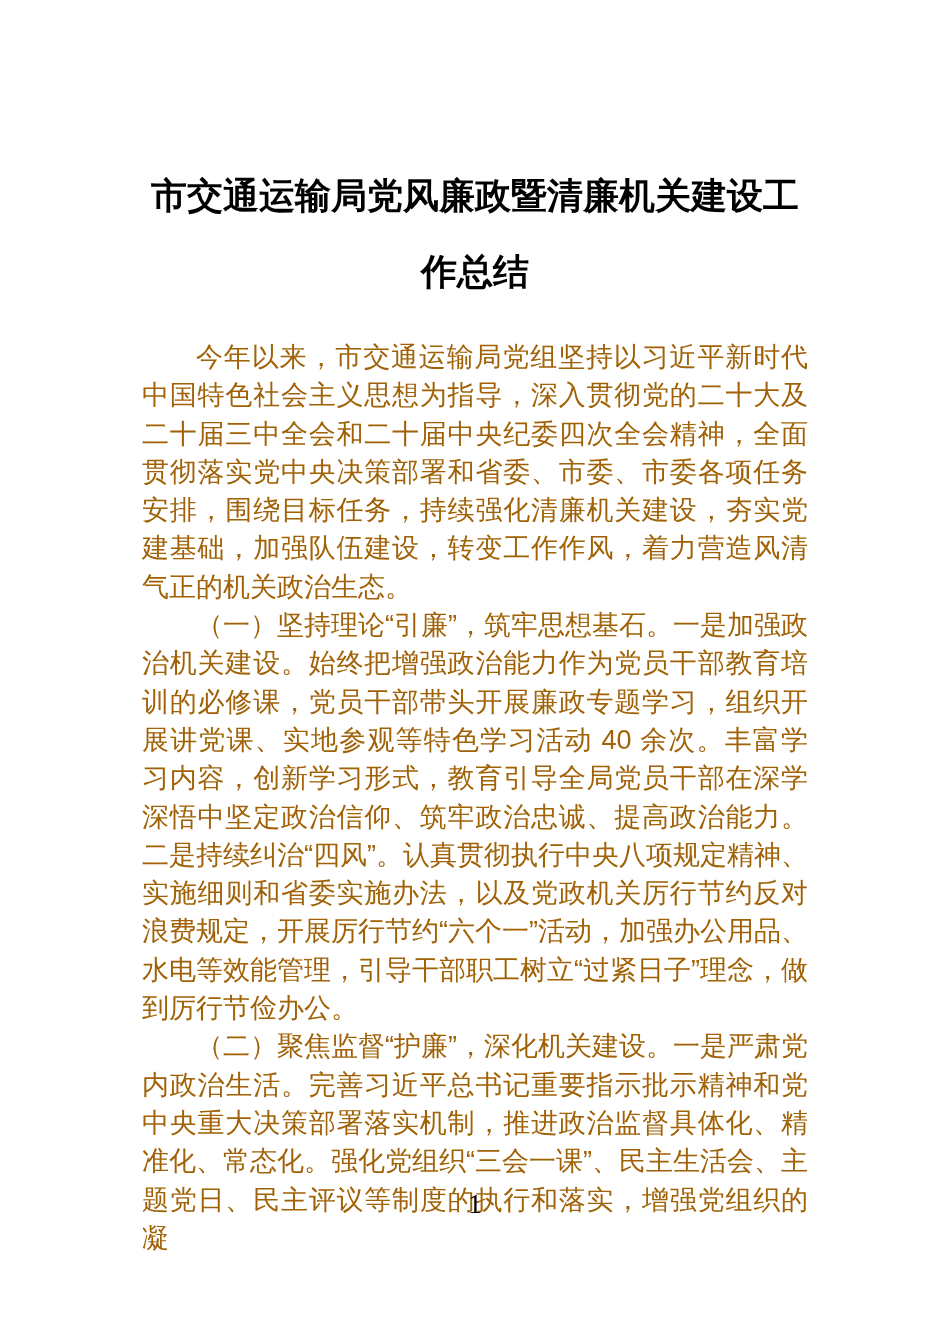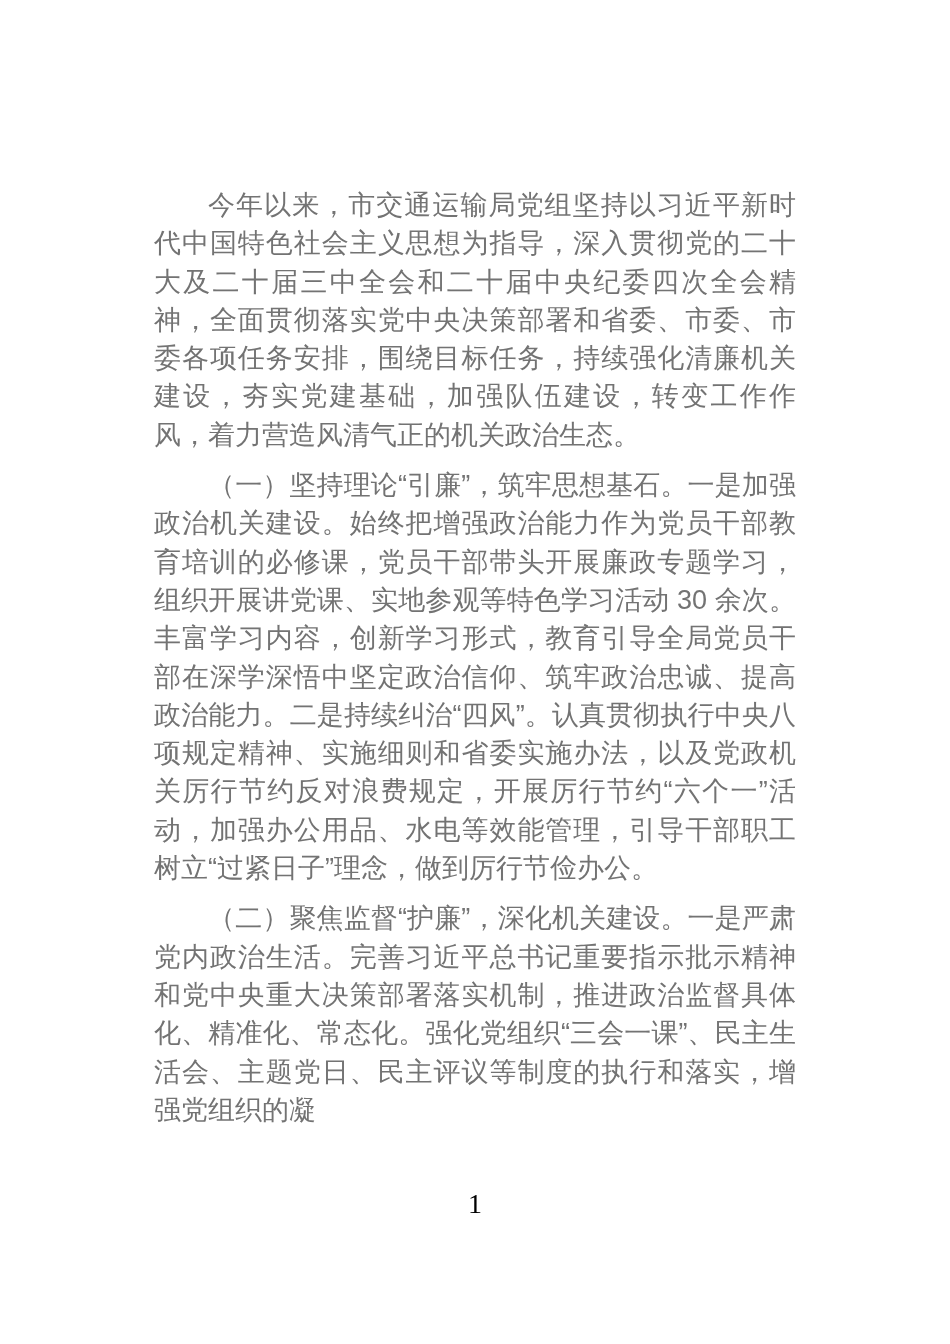--- a/index.html
+++ b/index.html
@@ -26,44 +26,45 @@
     font-size: 36px;
     font-weight: bold;
     line-height: 76px;
     text-align: center;
     color: #000000;
   }
   .doc-body {
     margin-top: 28px;
   }
   .para {
-    margin: 12px;
+    margin: 0;
     font-size: 27px;
     line-height: 38.3px;
     text-align: justify;
     text-indent: 2em;
-    color: #737373;
+    color: #a16207;
     word-break: break-all;
   }
   .page-number {
     position: absolute;
     top: 1188px;
     left: 0;
     width: 100%;
     text-align: center;
     font-family: "Liberation Serif", serif;
     font-size: 28px;
     color: #000000;
   }
 </style>
 </head>
 <body>
 
 <div class="page">
   <div class="doc-content">
+    <div class="doc-title">市交通运输局党风廉政暨清廉机关建设工作总结</div>
     <div class="doc-body">
       <p class="para">今年以来，市交通运输局党组坚持以习近平新时代中国特色社会主义思想为指导，深入贯彻党的二十大及二十届三中全会和二十届中央纪委四次全会精神，全面贯彻落实党中央决策部署和省委、市委、市委各项任务安排，围绕目标任务，持续强化清廉机关建设，夯实党建基础，加强队伍建设，转变工作作风，着力营造风清气正的机关政治生态。</p>
-      <p class="para">（一）坚持理论“引廉”，筑牢思想基石。一是加强政治机关建设。始终把增强政治能力作为党员干部教育培训的必修课，党员干部带头开展廉政专题学习，组织开展讲党课、实地参观等特色学习活动 30 余次。丰富学习内容，创新学习形式，教育引导全局党员干部在深学深悟中坚定政治信仰、筑牢政治忠诚、提高政治能力。二是持续纠治“四风”。认真贯彻执行中央八项规定精神、实施细则和省委实施办法，以及党政机关厉行节约反对浪费规定，开展厉行节约“六个一”活动，加强办公用品、水电等效能管理，引导干部职工树立“过紧日子”理念，做到厉行节俭办公。</p>
+      <p class="para">（一）坚持理论“引廉”，筑牢思想基石。一是加强政治机关建设。始终把增强政治能力作为党员干部教育培训的必修课，党员干部带头开展廉政专题学习，组织开展讲党课、实地参观等特色学习活动 40 余次。丰富学习内容，创新学习形式，教育引导全局党员干部在深学深悟中坚定政治信仰、筑牢政治忠诚、提高政治能力。二是持续纠治“四风”。认真贯彻执行中央八项规定精神、实施细则和省委实施办法，以及党政机关厉行节约反对浪费规定，开展厉行节约“六个一”活动，加强办公用品、水电等效能管理，引导干部职工树立“过紧日子”理念，做到厉行节俭办公。</p>
       <p class="para">（二）聚焦监督“护廉”，深化机关建设。一是严肃党内政治生活。完善习近平总书记重要指示批示精神和党中央重大决策部署落实机制，推进政治监督具体化、精准化、常态化。强化党组织“三会一课”、民主生活会、主题党日、民主评议等制度的执行和落实，增强党组织的凝</p>
     </div>
   </div>
   <div class="page-number">1</div>
 </div>
 
 </body></html>

